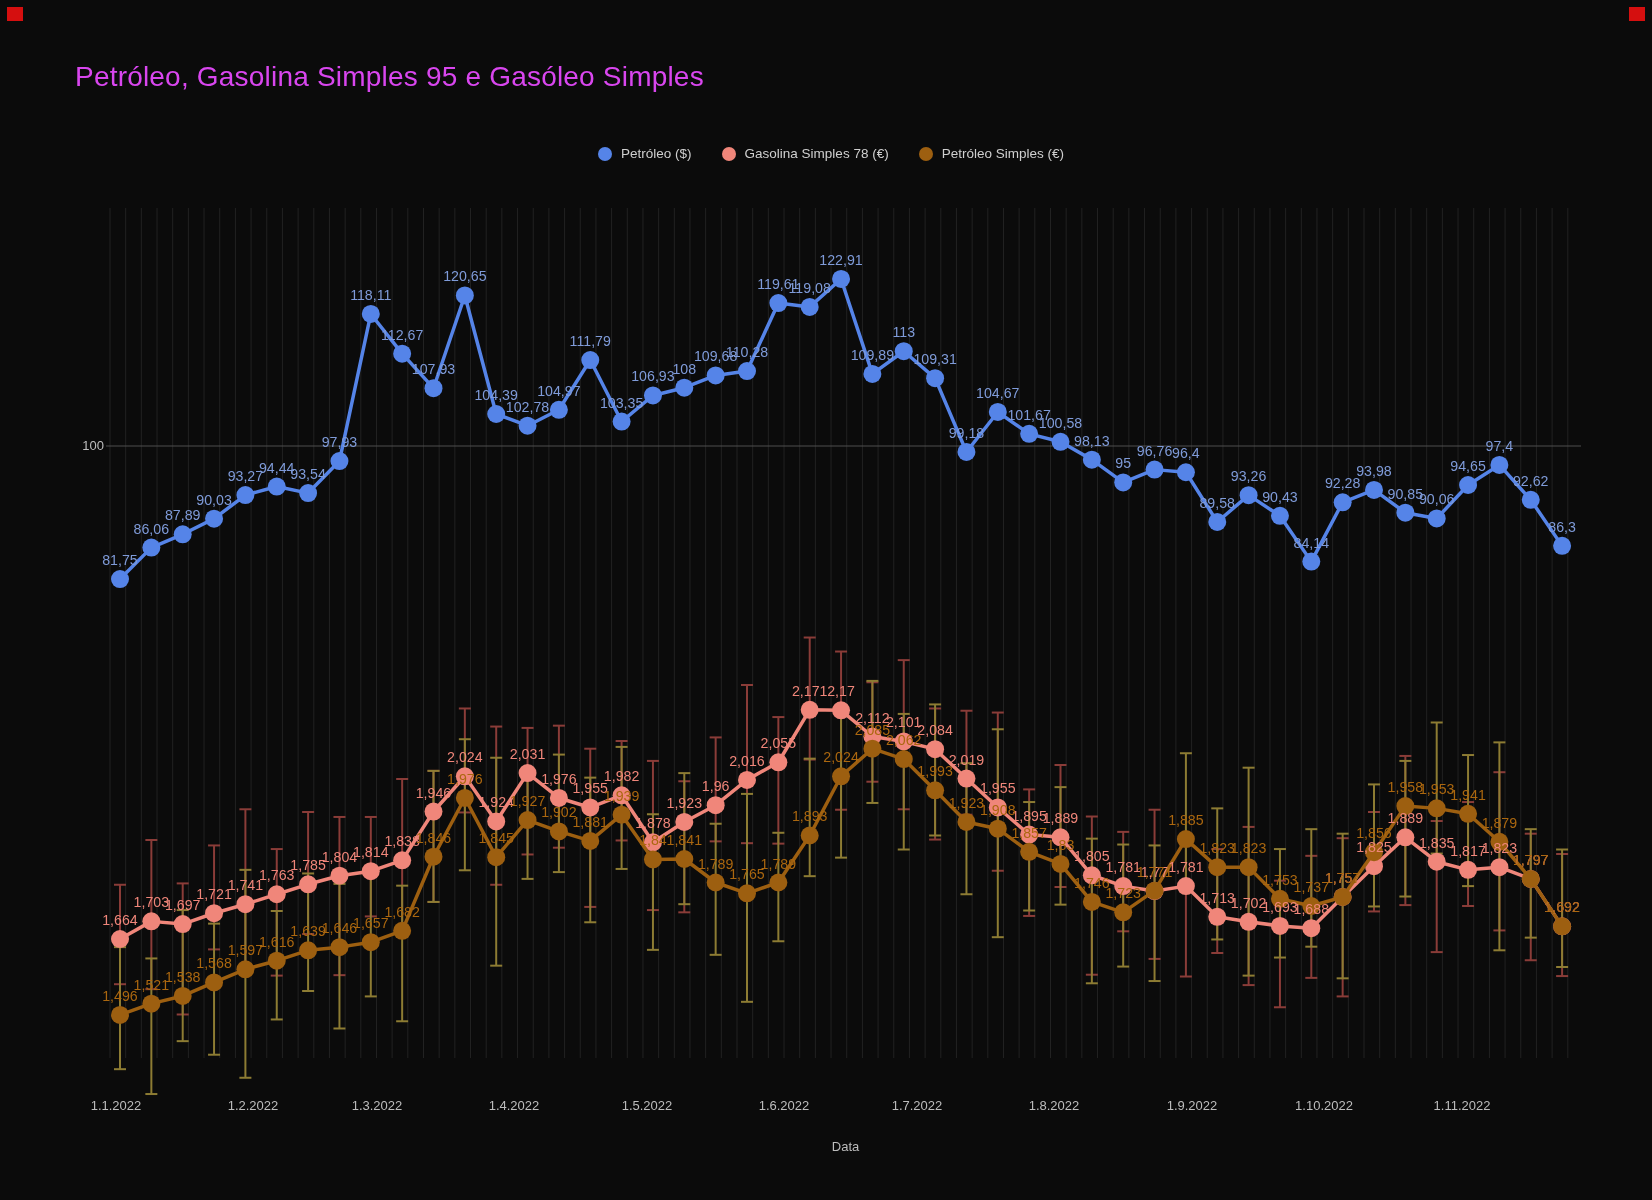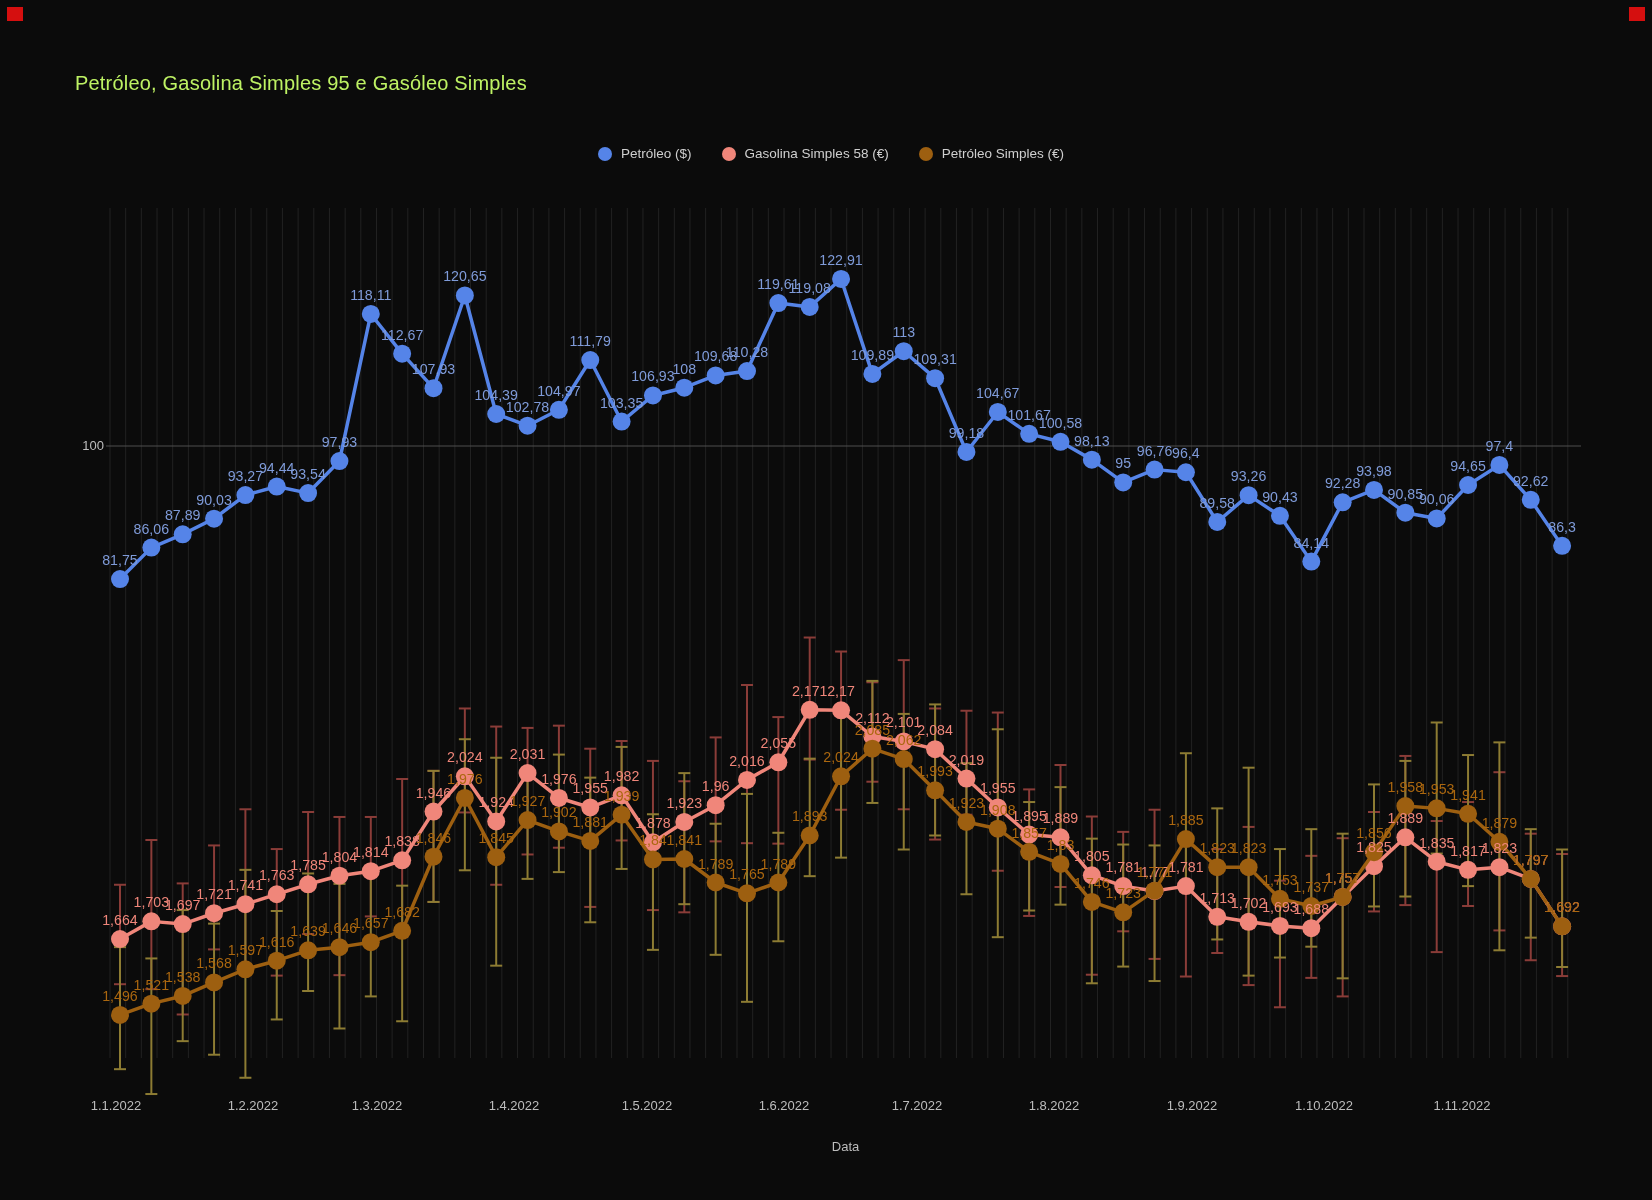--- a/index.html
+++ b/index.html
@@ -1,18 +1,18 @@
 <!DOCTYPE html>
 <html><head>
 <meta charset="utf-8">
 <style>
   html,body{margin:0;padding:0;background:#0b0b0b;}
   body{font-family:"Liberation Sans", sans-serif;}
   #screen{position:relative;width:1652px;height:1200px;background:#0b0b0b;overflow:hidden;}
-  #chart-title{position:absolute;left:75px;top:72px;font-size:20px;color:#bef264;letter-spacing:.2px;}
+  #chart-title{position:absolute;left:75px;top:61px;font-size:28px;color:#d946ef;letter-spacing:.2px;}
   #legend{position:absolute;left:0;right:0;top:146px;display:flex;justify-content:center;gap:30px;padding-left:10px;}
   .legend-item{display:flex;align-items:center;gap:9px;cursor:pointer;}
   .legend-dot{width:14px;height:14px;border-radius:50%;}
   .legend-label{font-size:13.5px;color:#cfcfcf;}
   svg text{font-family:"Liberation Sans", sans-serif;}
   .corner-artifact{position:absolute;top:7px;width:16px;height:14px;background:#d50f0f;}
 </style>
 </head>
 <body>
 
@@ -22,21 +22,21 @@
 
   <div id="chart-title">Petróleo, Gasolina Simples 95 e Gasóleo Simples</div>
 
   <div id="legend">
       <div class="legend-item">
         <span class="legend-dot" style="background: rgb(85, 132, 232);"></span>
         <span class="legend-label">Petróleo ($)</span>
       </div>
       <div class="legend-item">
         <span class="legend-dot" style="background: rgb(240, 134, 122);"></span>
-        <span class="legend-label">Gasolina Simples 58 (€)</span>
+        <span class="legend-label">Gasolina Simples 78 (€)</span>
       </div>
       <div class="legend-item">
         <span class="legend-dot" style="background: rgb(157, 95, 16);"></span>
         <span class="legend-label">Petróleo Simples (€)</span>
       </div>
     </div>
 
   <svg id="plot" width="1652" height="1200" viewBox="0 0 1652 1200" style="position:absolute;left:0;top:0;">
       <line x1="110" y1="208" x2="110" y2="1058" stroke="#222222" stroke-width="1"></line>
       <line x1="125.675" y1="208" x2="125.675" y2="1058" stroke="#222222" stroke-width="1"></line>

